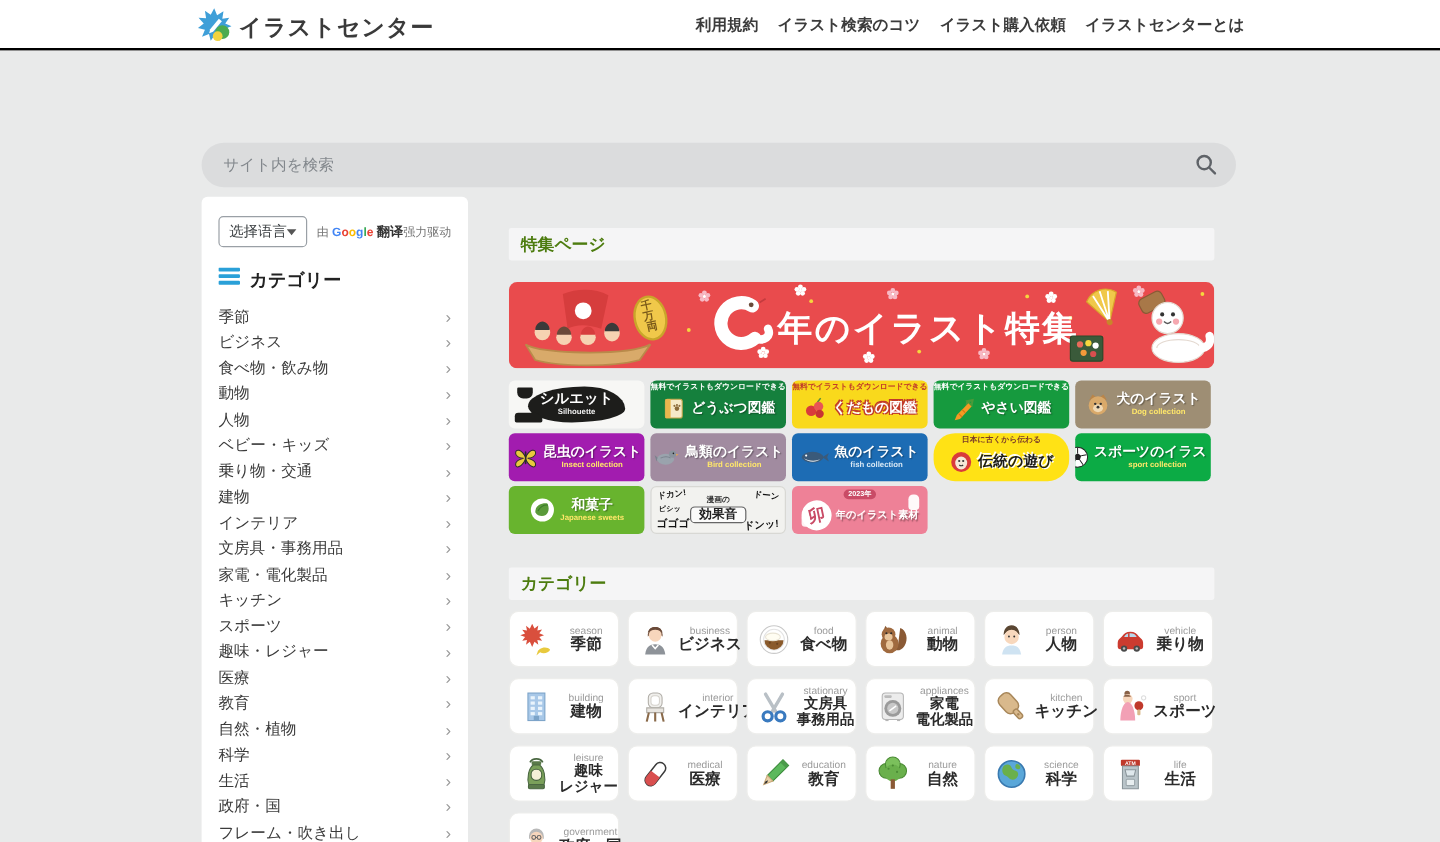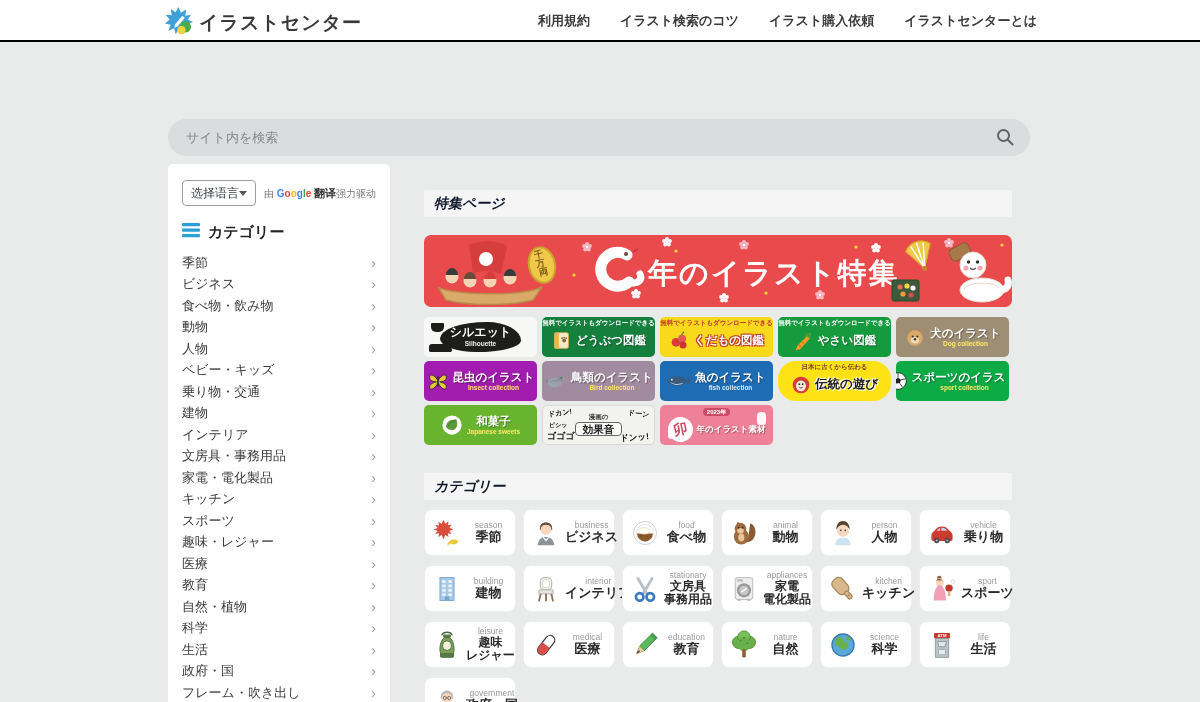--- a/index.html
+++ b/index.html
@@ -10,21 +10,21 @@
     font-family:"Liberation Sans","DejaVu Sans",sans-serif;
     color:#3b3b3b;
   }
   
   .topbar {
     position:absolute; top:0; left:0; width:1200px; height:42px;
     background:#fff; border-bottom:2px solid #000000;
   }
   .logo { position:absolute; left:164px; top:6px; display:flex; align-items:center; gap:6px; cursor:pointer; }
   .logo-text { font-size:19px; font-weight:800; color:#3a3a3a; letter-spacing:1px; }
-  .topnav { position:absolute; right:163px; top:0; height:42px; display:flex; align-items:center; gap:30px; }
+  .topnav { position:absolute; right:163px; top:0; height:42px; display:flex; align-items:center; gap:16px; }
   .nav-item { font-size:13px; font-weight:700; color:#3b3b3b; text-decoration:none; cursor:pointer; white-space:nowrap; }
   
   .search-wrap { position:absolute; left:168px; top:119px; width:862px; height:37px; }
   .search-input {
     width:100%; height:100%; border:none; outline:none;
     background:#dbdcdd; border-radius:19px;
     padding:0 46px 0 18px; font-size:13px; color:#333;
     font-family:inherit;
   }
   .search-input::placeholder { color:#82878c; }
@@ -50,21 +50,21 @@
   .side-item {
     height:21.5px; display:flex; align-items:center; justify-content:space-between;
     font-size:13px; color:#3b3b3b; cursor:pointer;
   }
   .side-item .chev { color:#9a9a9a; font-size:14px; line-height:1; }
   
   .main { position:absolute; left:424px; top:190px; width:588px; }
   .strip {
     height:27px; background:#f5f5f6; border-radius:2px;
     display:flex; align-items:center; padding-left:10px;
-    font-size:14px; font-weight:700; color:#0f172a;font-style:italic;
+    font-size:14px; font-weight:700; color:#4d7c0f;
   }
   .banner { margin-top:18px; width:588px; height:72px; border-radius:7px; overflow:hidden; cursor:pointer; }
   .banner svg { display:block; }
   
   .tiles { margin-top:10px; display:flex; flex-wrap:wrap; column-gap:5px; row-gap:4px; width:588px; }
   .tile {
     width:113px; height:40px; border-radius:5px; position:relative; overflow:hidden;
     display:flex; flex-direction:column; align-items:center; justify-content:center;
     cursor:pointer; text-decoration:none;
   }

